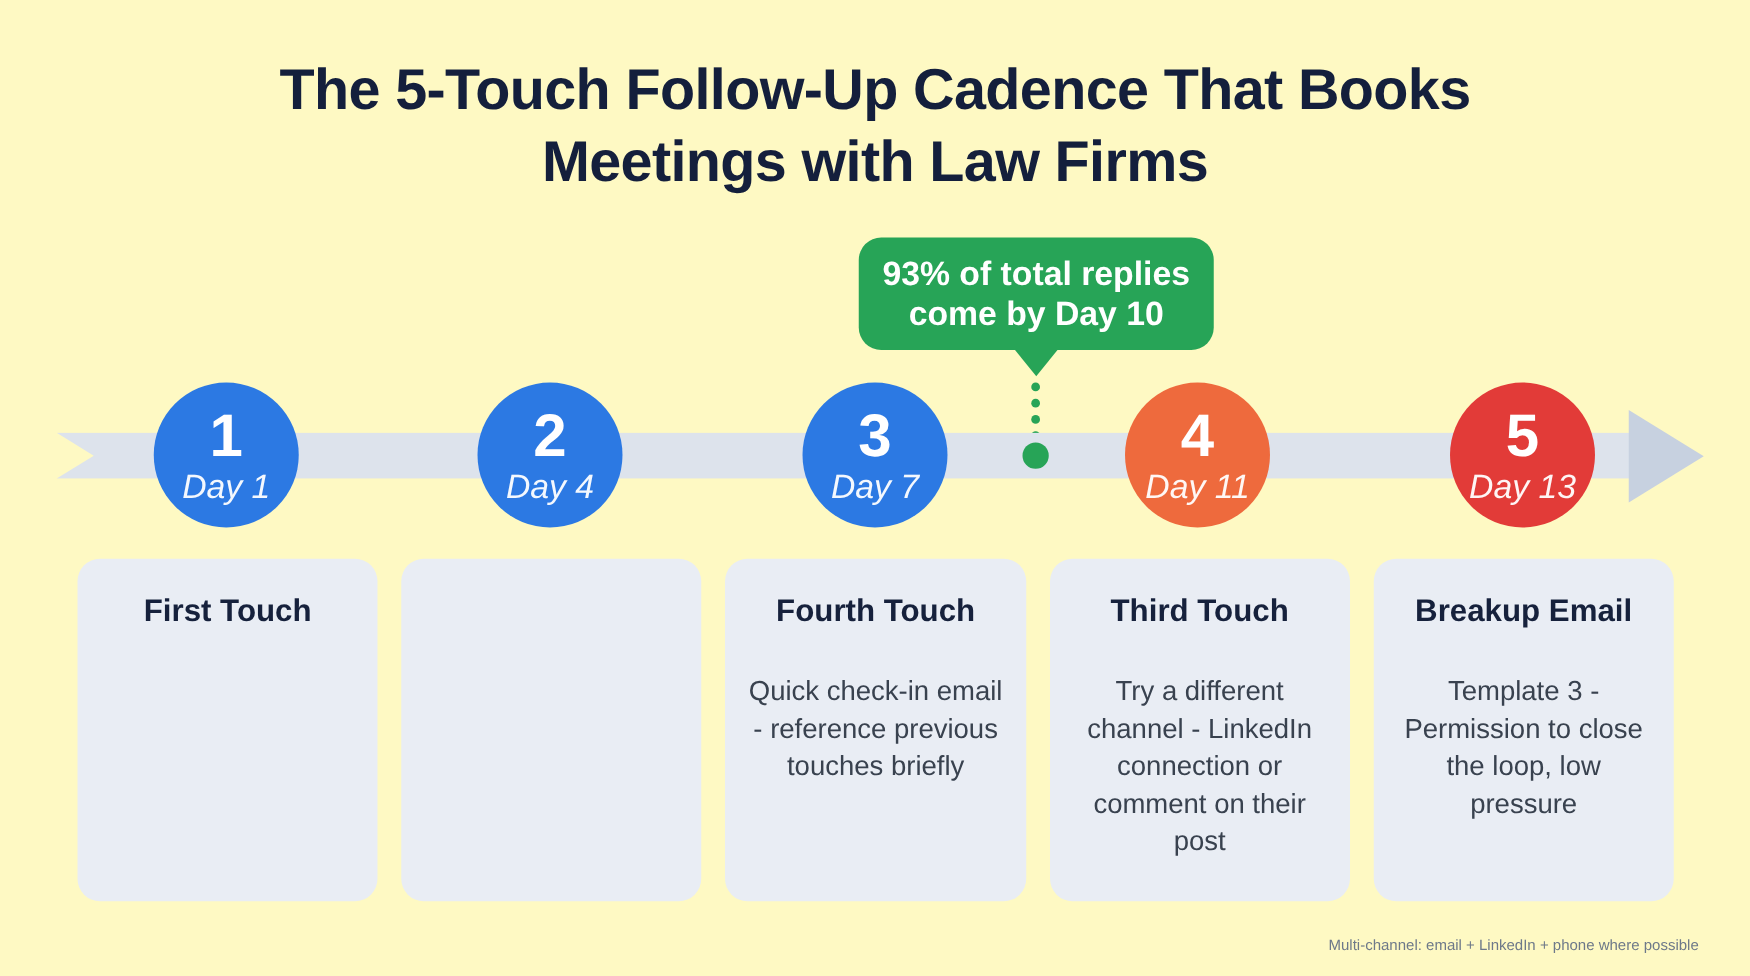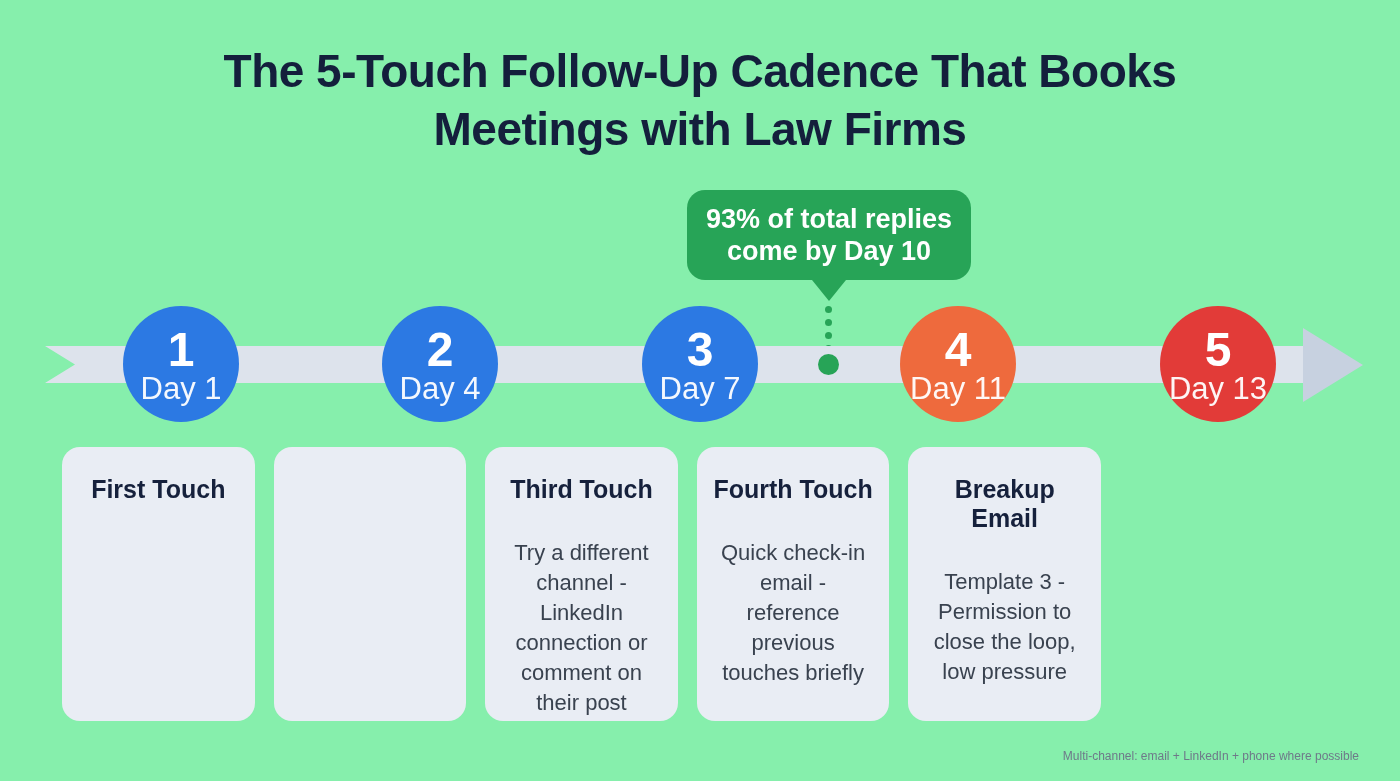--- a/index.html
+++ b/index.html
@@ -5,21 +5,21 @@
   * { margin: 0; padding: 0; box-sizing: border-box; }
   html, body { width: 1400px; height: 781px; overflow: hidden; }
   body {
     font-family: "Liberation Sans", "DejaVu Sans", sans-serif;
     background: #fbfaf7;
   }
   .canvas {
     position: relative;
     width: 1400px;
     height: 781px;
-    background: #86efac;
+    background: #fef9c3;
   }
 
   
   .title {
     position: absolute;
     top: 42px;
     left: 0;
     right: 0;
     margin: 0 auto;
     max-width: 960px;
@@ -119,37 +119,38 @@
     align-items: center;
     justify-content: center;
     color: #ffffff;
   }
   .circle .num {
     font-size: 48px;
     font-weight: 700;
     line-height: 48px;
   }
   .circle .day {
-    font-size: 31px;
+    font-size: 27px;
     line-height: 26px;
     margin-top: 2px;
     color: rgba(255,255,255,0.95);
+    font-style: italic;
   }
   .c1 { left: 123px;  background: #2c79e3; }
   .c2 { left: 382px;  background: #2c79e3; }
   .c3 { left: 642px;  background: #2c79e3; }
   .c4 { left: 900px;  background: #ee6a3d; }
   .c5 { left: 1160px; background: #e23b38; }
 
   
   .cards {
     position: absolute;
     left: 62px;
     top: 447px;
-    width: 1039px;
+    width: 1277px;
     height: 274px;
     display: flex;
     gap: 19px;
   }
   .card {
     flex: 1 1 0;
     background: #e9edf4;
     border-radius: 18px;
     padding: 28px 16px 0;
     text-align: center;
@@ -220,28 +221,28 @@
     <div class="day">Day 13</div>
   </div>
 
   <div class="cards">
     <div class="card">
       <div class="card-title">First Touch</div>
     </div>
     <div class="card">
     </div>
     <div class="card">
+      <div class="card-title">Fourth Touch</div>
+      <div class="card-body">Quick check-in email - reference previous touches briefly</div>
+    </div>
+    <div class="card">
       <div class="card-title">Third Touch</div>
       <div class="card-body">Try a different channel - LinkedIn connection or comment on their post</div>
     </div>
     <div class="card">
-      <div class="card-title">Fourth Touch</div>
-      <div class="card-body">Quick check-in email - reference previous touches briefly</div>
-    </div>
-    <div class="card">
       <div class="card-title">Breakup Email</div>
       <div class="card-body">Template 3 - Permission to close the loop, low pressure</div>
     </div>
   </div>
 
   <div class="footer">Multi-channel: email + LinkedIn + phone where possible</div>
 
 </div>
 
 </body></html>

